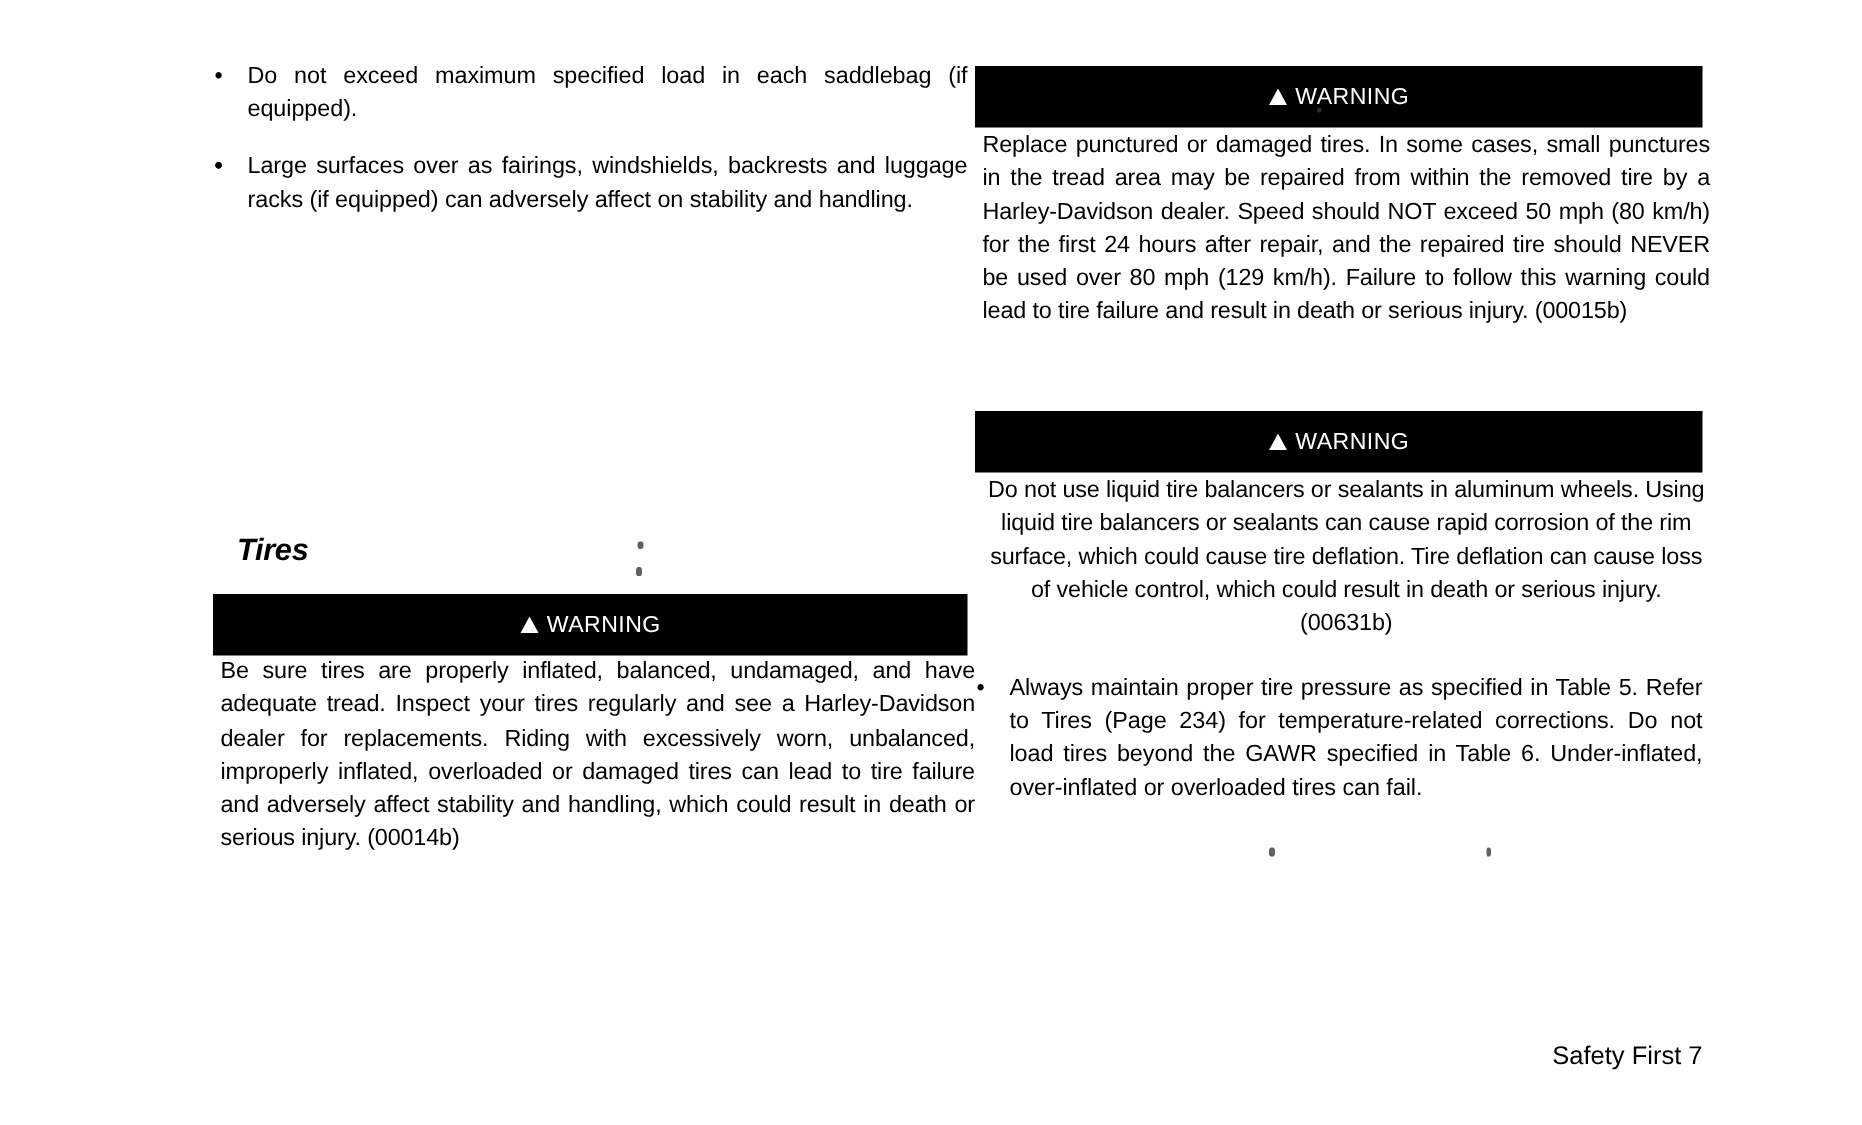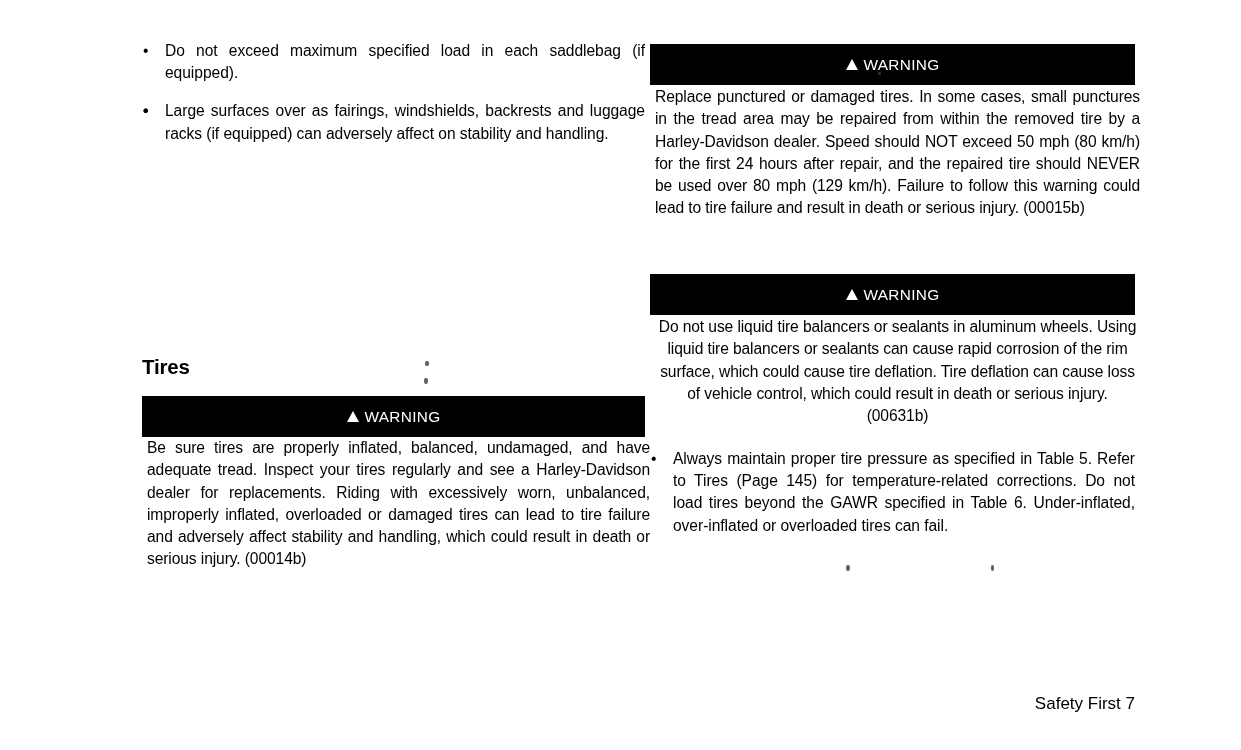--- a/index.html
+++ b/index.html
@@ -142,21 +142,21 @@
       </li>
       <li class="bullet-item">
         <span class="dot">•</span>
       </li>
       <li class="bullet-item">
         <span class="dot">•</span>
         <span>Large surfaces over as fairings, windshields, backrests and luggage racks (if equipped) can adversely affect on stability and handling.</span>
       </li>
     </ul>
 
-    <h2 class="section-heading" style="position:absolute; top:355px; left:0;">Tires</h2>
+    <h2 class="section-heading" style="position:absolute; top:355px; left:16px;font-style:italic;">Tires</h2>
 
     <div class="warning-banner" style="position:absolute; top:396px; left:0; width:503px;">
       <span class="tri"></span>
       <span>WARNING</span>
     </div>
 
     <p class="warning-body" style="position:absolute; top:432px; left:0; width:503px;">Be sure tires are properly inflated, balanced, undamaged, and have adequate tread. Inspect your tires regularly and see a Harley-Davidson dealer for replacements. Riding with excessively worn, unbalanced, improperly inflated, overloaded or damaged tires can lead to tire failure and adversely affect stability and handling, which could result in death or serious injury. (00014b)</p>
 
   </div>
 
@@ -172,21 +172,21 @@
     <div class="warning-banner" style="position:absolute; top:274px; left:0; width:485px;">
       <span class="tri"></span>
       <span>WARNING</span>
     </div>
 
     <p class="warning-body left-align" style="position:absolute; top:311px; left:0; width:485px;">Do not use liquid tire balancers or sealants in aluminum wheels. Using liquid tire balancers or sealants can cause rapid corrosion of the rim surface, which could cause tire deflation. Tire deflation can cause loss of vehicle control, which could result in death or serious injury. (00631b)</p>
 
     <ul class="bullet-list" style="position:absolute; top:448px; left:0; width:485px;">
       <li class="bullet-item">
         <span class="dot">•</span>
-        <span>Always maintain proper tire pressure as specified in Table 5. Refer to Tires (Page 145) for temperature-related corrections. Do not load tires beyond the GAWR specified in Table 6. Under-inflated, over-inflated or overloaded tires can fail.</span>
+        <span>Always maintain proper tire pressure as specified in Table 5. Refer to Tires (Page 234) for temperature-related corrections. Do not load tires beyond the GAWR specified in Table 6. Under-inflated, over-inflated or overloaded tires can fail.</span>
       </li>
     </ul>
 
   </div>
 
   <div class="page-footer">Safety First 7</div>
 
   <span class="speckle" style="left:425px; top:361px; width:4px; height:5px;"></span>
   <span class="speckle" style="left:424px; top:378px; width:4px; height:6px;"></span>
   <span class="speckle" style="left:846px; top:565px; width:4px; height:6px;"></span>

